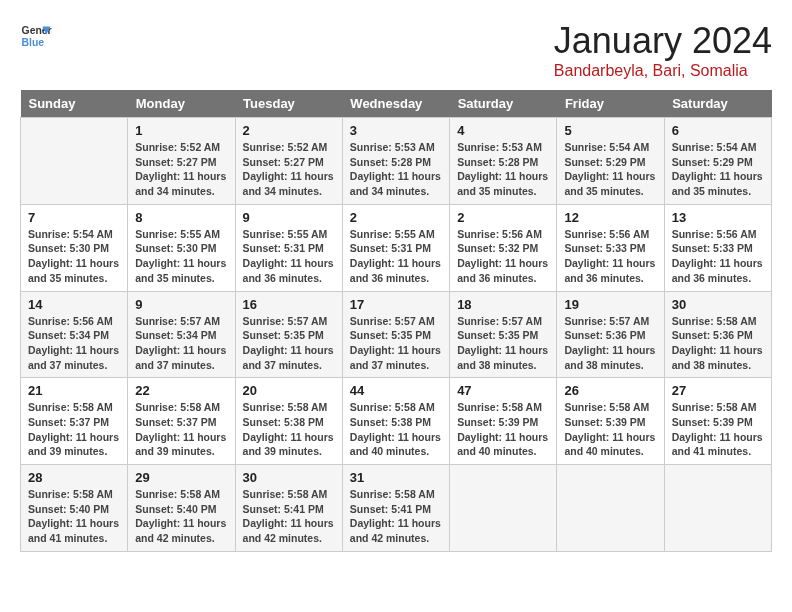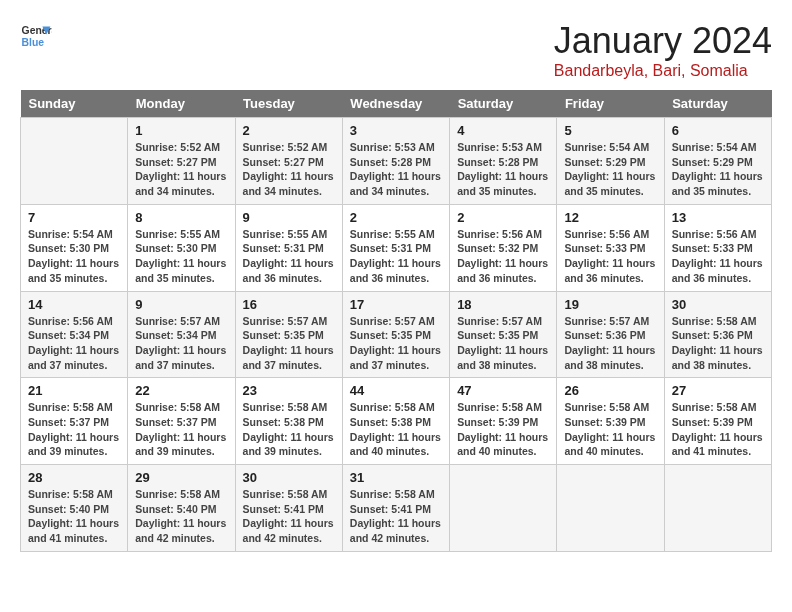--- a/index.html
+++ b/index.html
@@ -197,21 +197,21 @@
       <tr>
         <td>
           <span class="day-num">21</span>
           <div class="day-info">Sunrise: 5:58 AM<br>Sunset: 5:37 PM<br>Daylight: 11 hours<br>and 39 minutes.</div>
         </td>
         <td>
           <span class="day-num">22</span>
           <div class="day-info">Sunrise: 5:58 AM<br>Sunset: 5:37 PM<br>Daylight: 11 hours<br>and 39 minutes.</div>
         </td>
         <td>
-          <span class="day-num">23</span>
+          <span class="day-num">20</span>
           <div class="day-info">Sunrise: 5:58 AM<br>Sunset: 5:38 PM<br>Daylight: 11 hours<br>and 39 minutes.</div>
         </td>
         <td>
           <span class="day-num">44</span>
           <div class="day-info">Sunrise: 5:58 AM<br>Sunset: 5:38 PM<br>Daylight: 11 hours<br>and 40 minutes.</div>
         </td>
         <td>
           <span class="day-num">47</span>
           <div class="day-info">Sunrise: 5:58 AM<br>Sunset: 5:39 PM<br>Daylight: 11 hours<br>and 40 minutes.</div>
         </td>

